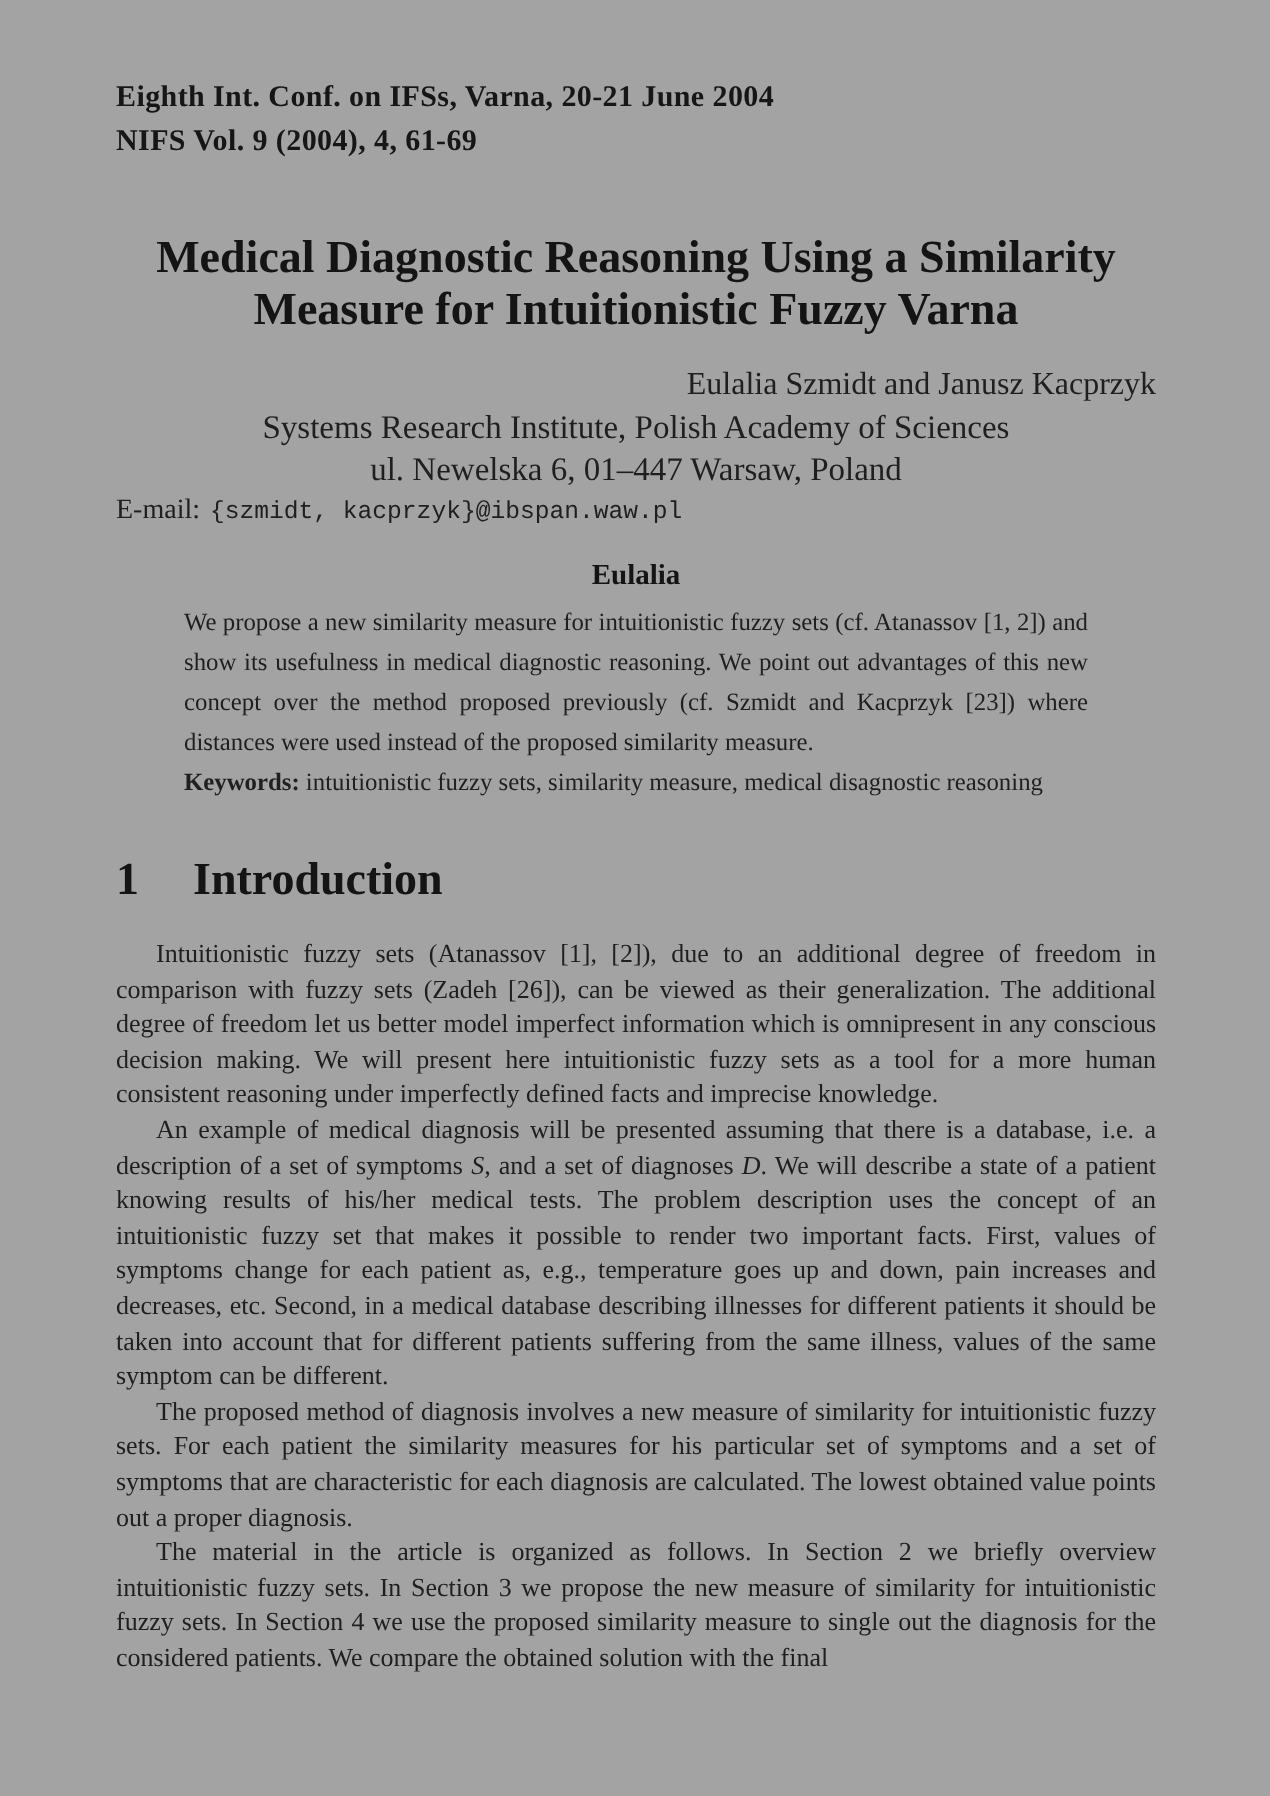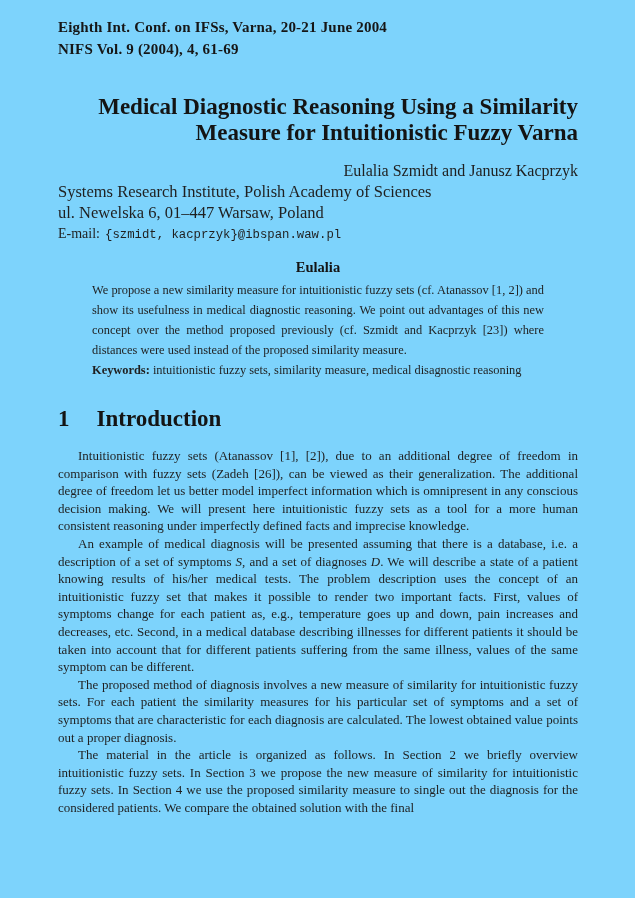--- a/index.html
+++ b/index.html
@@ -5,50 +5,51 @@
   html, body {
     margin: 0;
     padding: 0;
     background: #e8e7e3;
   }
   .page {
     position: relative;
     width: 635px;
     height: 898px;
     margin: 0;
-    background: #7dd3fc;
+    background: #a3a3a3;
     color: #1f1f1f;
     font-family: "Liberation Serif", "DejaVu Serif", serif;
     box-sizing: border-box;
-    padding: 16px 57px 0 58px;
+    padding: 38px 57px 0 58px;
     overflow: hidden;
   }
   .conf-header {
     font-size: 15px;
     font-weight: bold;
     line-height: 22px;
     letter-spacing: 0.2px;
     color: #161616;
   }
   .paper-title {
     margin: 34px 0 0 0;
-    text-align: right;
+    text-align: center;
     font-size: 23px;
     font-weight: bold;
     line-height: 26px;
     color: #141414;
   }
   .paper-title .tline { display: block; }
   .authors {
     margin-top: 15px;
     text-align: right;
     font-size: 16px;
     line-height: 20px;
   }
   .affil {
+    text-align: center;
     font-size: 16.5px;
     line-height: 21px;
   }
   .email-line {
     margin-top: 2px;
     font-size: 14px;
     line-height: 18px;
   }
   .email-line .mono {
     font-family: "Liberation Mono", "DejaVu Sans Mono", monospace;

